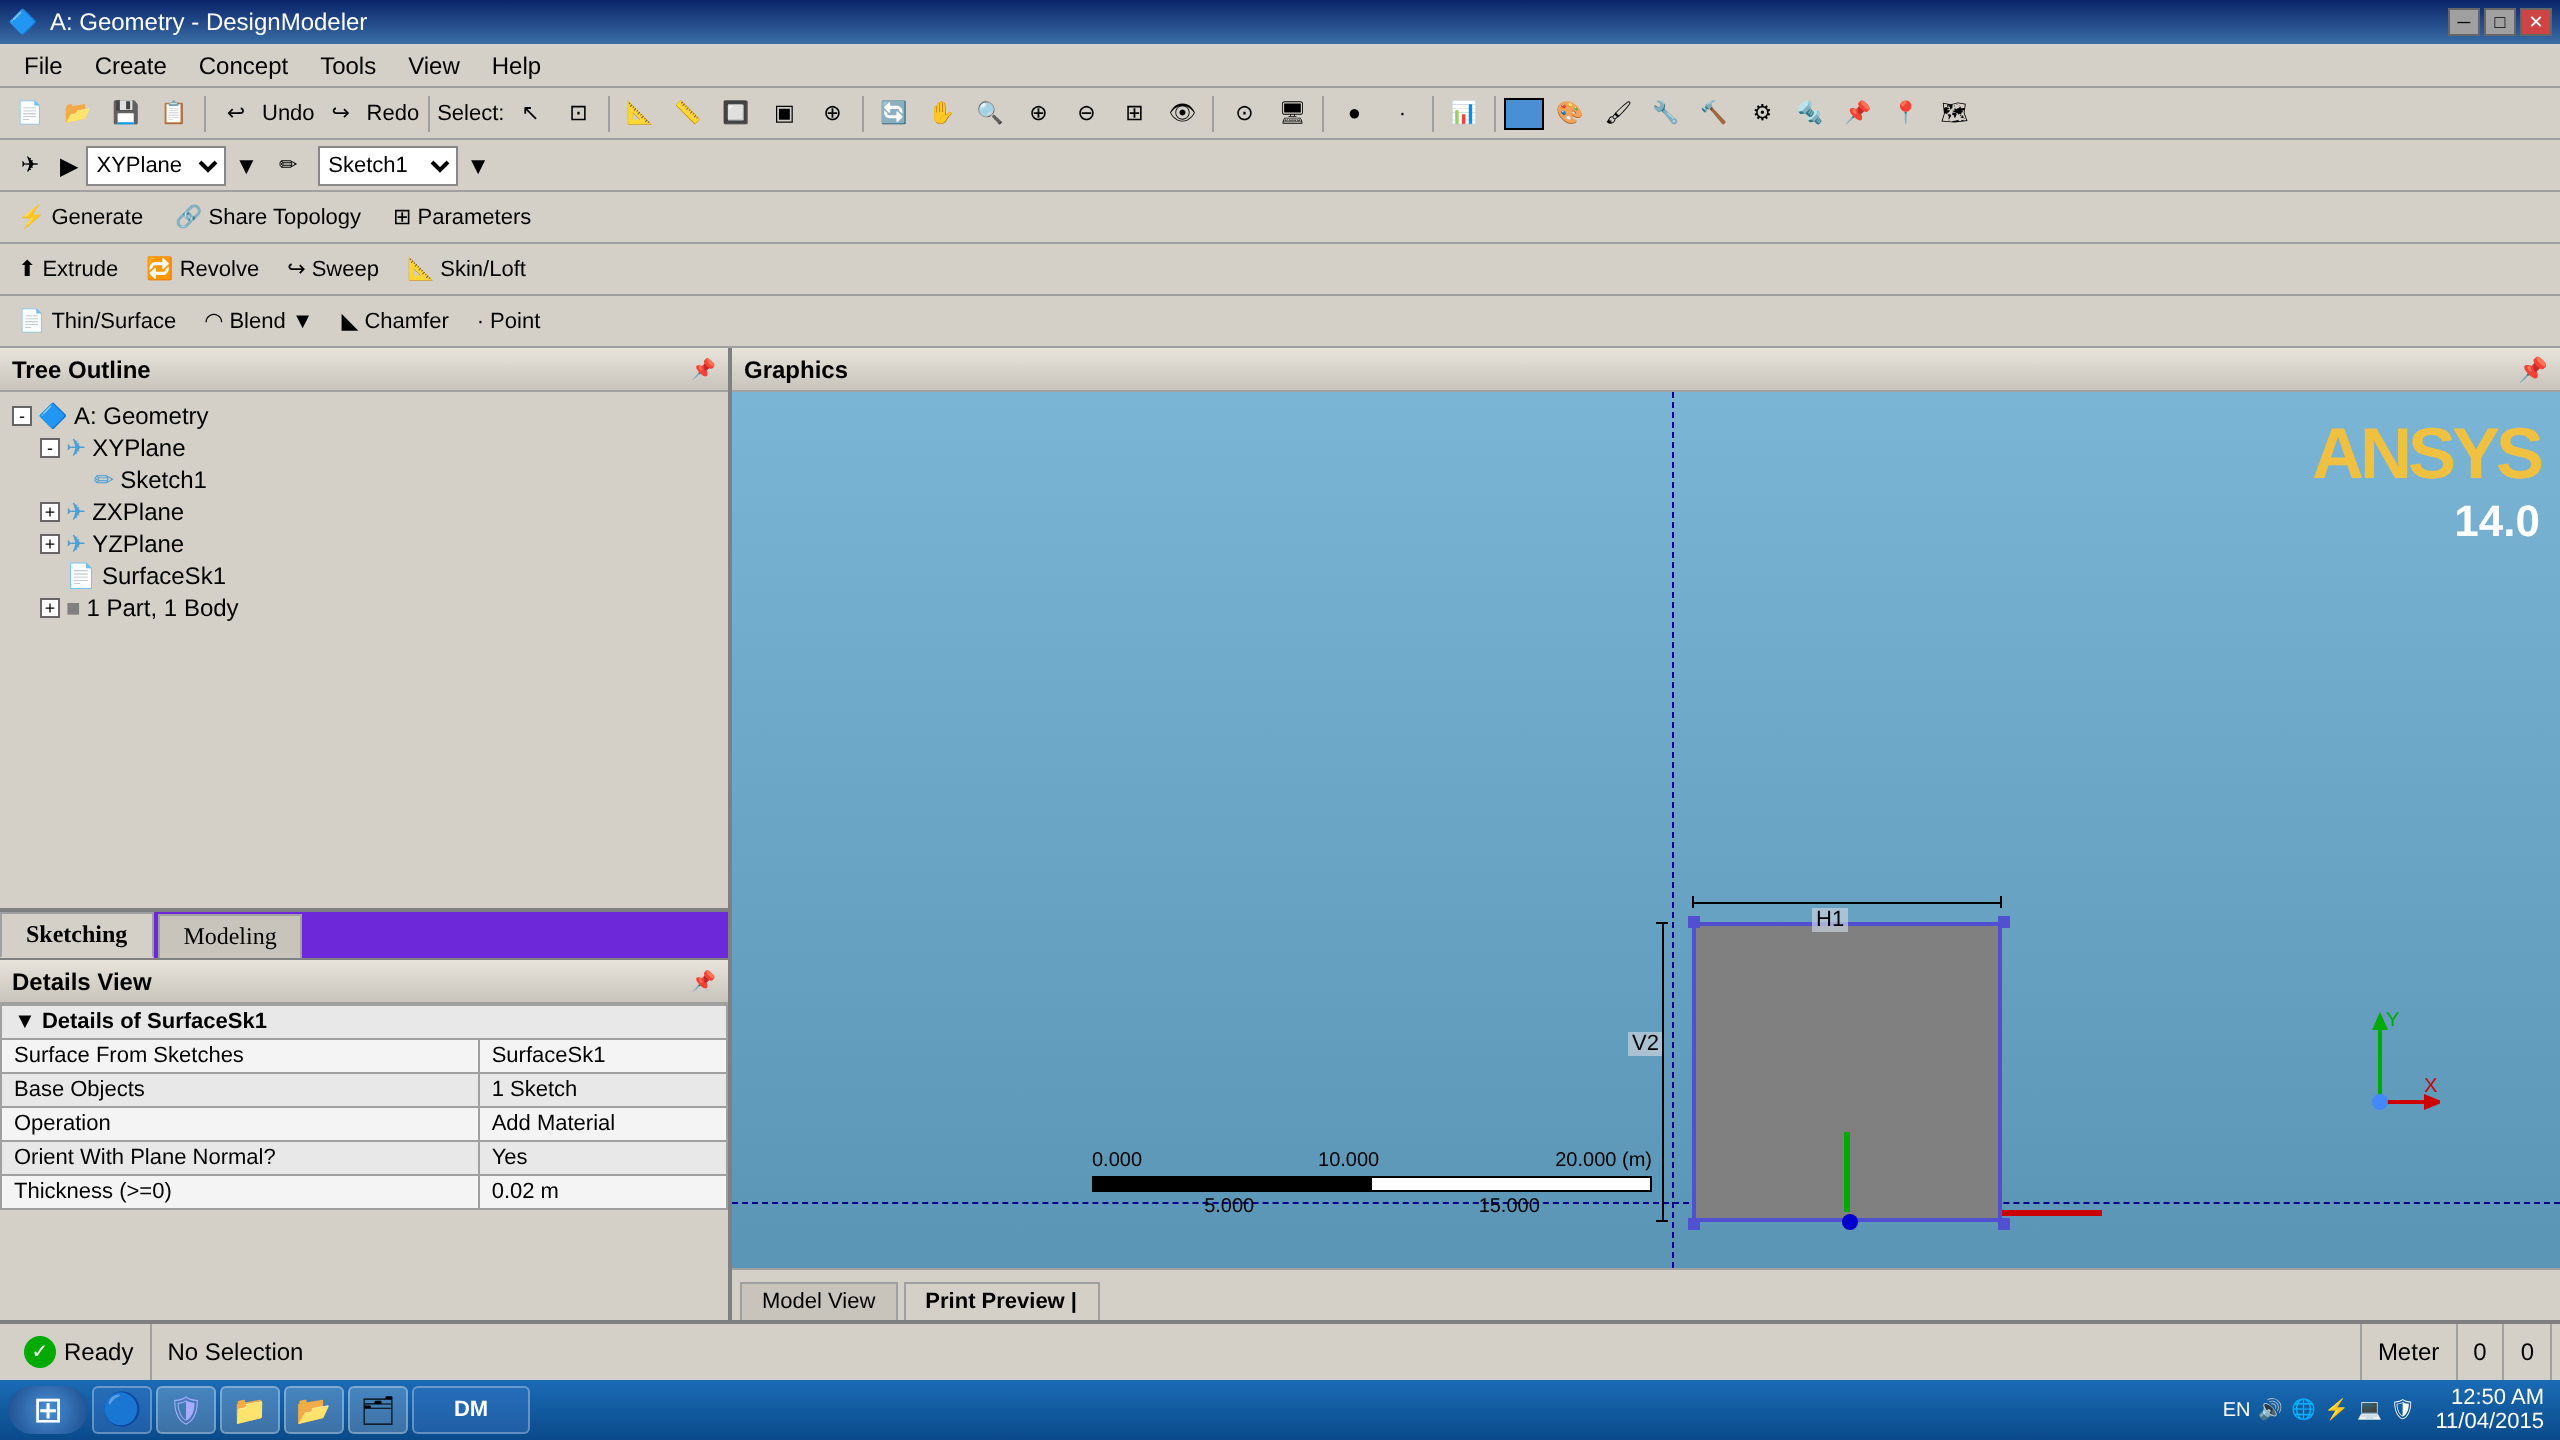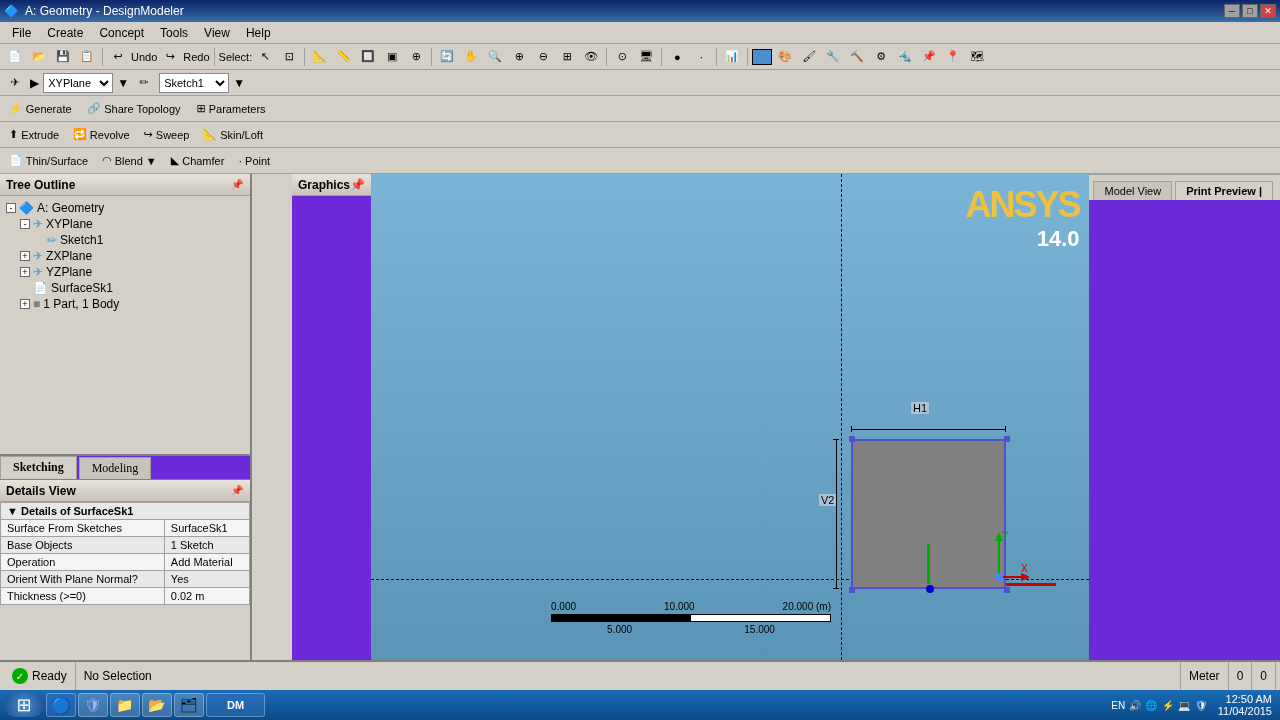--- a/index.html
+++ b/index.html
@@ -34,21 +34,21 @@
     #featrow { height: 26px; background: #d4d0c8; display: flex; align-items: center; padding: 0 4px; gap: 4px; border-bottom: 1px solid #a0a0a0; }
     .feat-btn { height: 22px; background: #d4d0c8; border: 1px solid transparent; display: flex; align-items: center; gap: 3px; cursor: pointer; font-size: 11px; padding: 0 4px; }
 
     
     #modrow { height: 26px; background: #d4d0c8; display: flex; align-items: center; padding: 0 4px; gap: 4px; border-bottom: 1px solid #a0a0a0; }
 
     
     #main { display: flex; height: calc(720px - 22px - 22px - 26px - 26px - 26px - 26px - 26px - 30px); }
 
     
-    #leftpanel { width: 252px; display: flex; flex-direction: column; border-right: 2px solid #808080; background: #d4d0c8; }
+    #leftpanel { width: 366px; display: flex; flex-direction: column; border-right: 2px solid #808080; background: #d4d0c8; }
 
     
     #treeoutline { flex: 1; border-bottom: 2px solid #808080; }
     .panel-header { height: 22px; background: linear-gradient(to bottom, #e8e4dc, #c8c4bc); border-bottom: 1px solid #a0a0a0; display: flex; align-items: center; padding: 0 6px; font-size: 12px; font-weight: bold; justify-content: space-between; }
     .panel-pin { font-size: 10px; cursor: pointer; }
     .tree-content { padding: 4px; }
     .tree-item { display: flex; align-items: center; gap: 3px; padding: 1px 2px; cursor: pointer; white-space: nowrap; font-size: 12px; }
     .tree-expand { width: 10px; height: 10px; border: 1px solid #666; background: white; display: flex; align-items: center; justify-content: center; font-size: 9px; cursor: pointer; flex-shrink: 0; }
     .indent1 { margin-left: 14px; }
     .indent2 { margin-left: 28px; }
@@ -61,21 +61,21 @@
     
     #detailsview { height: 180px; background: #d4d0c8; }
     .details-header { height: 22px; background: linear-gradient(to bottom, #e8e4dc, #c8c4bc); border-bottom: 1px solid #a0a0a0; display: flex; align-items: center; padding: 0 6px; font-size: 12px; font-weight: bold; justify-content: space-between; gap: 33px; }
     .details-table { width: 100%; border-collapse: collapse; font-size: 11px; }
     .details-table .section-header { background: #e0dcd4; font-weight: bold; padding: 2px 6px; }
     .details-table td { border: 1px solid #a0a0a0; padding: 2px 6px; }
     .details-table tr:nth-child(odd) td { background: #e8e8e8; }
     .details-table tr:nth-child(even) td { background: #f4f4f4; }
 
     
-    #graphics { flex: 1; display: flex; flex-direction: row; background: #6d28d9; position: relative; margin-left: 40px; }
+    #graphics { flex: 1; display: flex; flex-direction: column; background: #a16207; position: relative; }
     .graphics-header { height: 22px; background: linear-gradient(to bottom, #e8e4dc, #c8c4bc); border-bottom: 1px solid #a0a0a0; display: flex; align-items: center; padding: 0 6px; font-size: 12px; font-weight: bold; justify-content: space-between; }
     #viewport { flex: 1; position: relative; background: linear-gradient(to bottom, #7ab5d5 0%, #5a95b5 100%); overflow: hidden; }
 
     
     .ansys-logo { position: absolute; top: 10px; right: 10px; font-size: 36px; font-weight: bold; color: #f0c040; letter-spacing: -2px; font-family: Arial, sans-serif; }
     .ansys-version { position: absolute; top: 52px; right: 10px; font-size: 22px; color: white; font-weight: bold; }
 
     
     .axis-h { position: absolute; top: 228px; left: 0; right: 0; height: 1px; border-top: 1px dashed #00008b; }
     .axis-v { position: absolute; left: 470px; top: 0; bottom: 0; width: 1px; border-left: 1px dashed #00008b; }
@@ -352,21 +352,21 @@
 
       <div class="axis-h" style="top: 405px;"></div>
       <div class="axis-v" style="left: 470px;"></div>
 
       <div style="position:absolute; top:265px; left:480px; width:155px; height:150px; background:#808080; border:2px solid #5050d0;"></div>
 
       <div style="position:absolute; top:255px; left:480px; width:155px; height:1px; background:#000;">
         <div style="position:absolute; left:0; top:-3px; width:1px; height:6px; background:#000;"></div>
         <div style="position:absolute; right:0; top:-3px; width:1px; height:6px; background:#000;"></div>
       </div>
-      <span style="position:absolute; top:228px; left:540px; font-size:11px; color:#000; background: rgba(200,210,220,0.7); padding:0 2px;">H1</span>
+      <span style="position:absolute; top:258px; left:540px; font-size:11px; color:#000; background: rgba(200,210,220,0.7); padding:0 2px;">H1</span>
 
       <div style="position:absolute; top:265px; left:465px; width:1px; height:150px; background:#000;">
         <div style="position:absolute; top:0; left:-3px; width:6px; height:1px; background:#000;"></div>
         <div style="position:absolute; bottom:0; left:-3px; width:6px; height:1px; background:#000;"></div>
       </div>
       <span style="position:absolute; top:320px; left:448px; font-size:11px; color:#000; background: rgba(200,210,220,0.7); padding:0 2px;">V2</span>
 
       <div style="position:absolute; top:262px; left:478px; width:6px; height:6px; background:#5050d0; border-radius:50;"></div>
       <div style="position:absolute; top:262px; left:633px; width:6px; height:6px; background:#5050d0;"></div>
       <div style="position:absolute; top:413px; left:478px; width:6px; height:6px; background:#5050d0;"></div>

